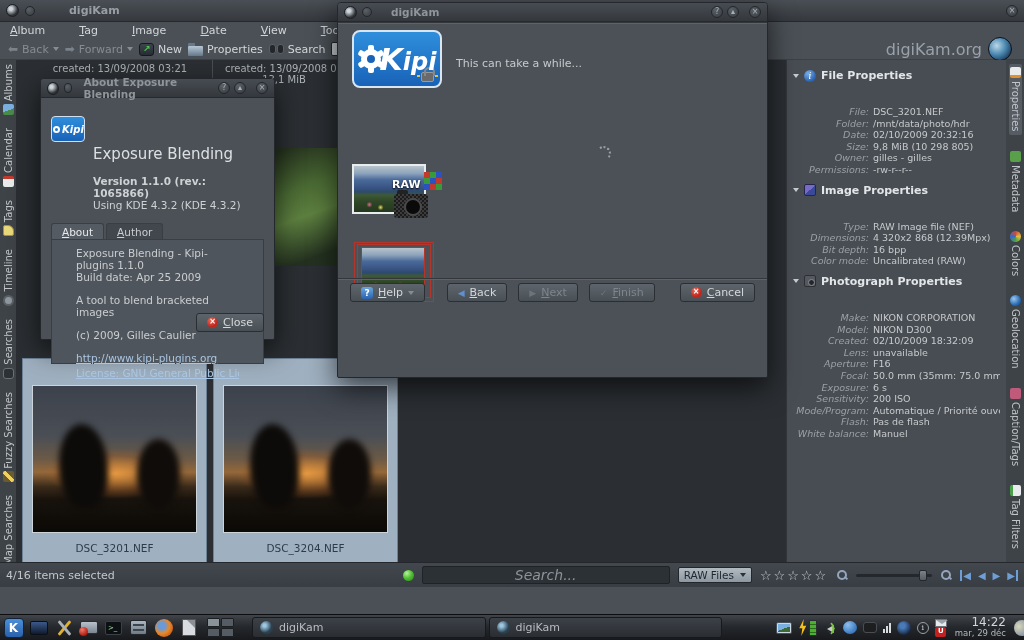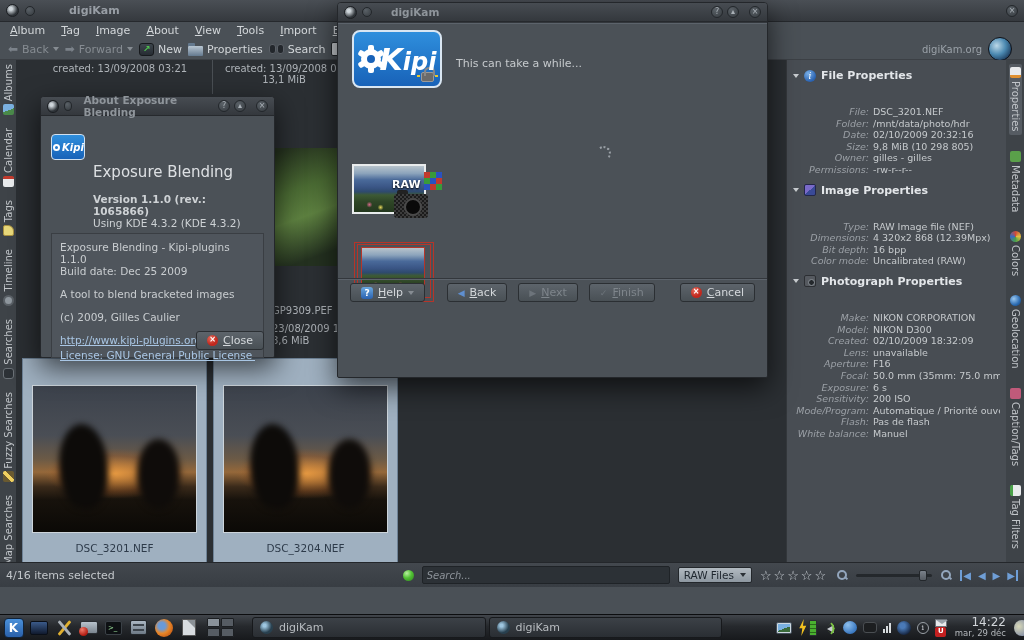--- a/index.html
+++ b/index.html
@@ -7,37 +7,37 @@
   body { font-family:"DejaVu Sans", sans-serif; font-size:11px; color:#c8ccd0; }
   .screen { position:relative; width:1024px; height:640px; background:#eab308; overflow:hidden; }
 
   
   .main-window { position:absolute; inset:0 0 26px 0; background:#4a5056; }
   .titlebar { height:22px; background:linear-gradient(180deg,#4a4f55,#35393e); display:flex; align-items:center; padding:0 6px; gap:6px; border-bottom:1px solid #26292d; }
   .appbtn { width:13px; height:13px; border-radius:50%; background:radial-gradient(circle at 35% 35%, #cfd6db 15%, #2e3338 65%); border:1px solid #1c1f23; }
   .dotbtn { width:10px; height:10px; border-radius:50%; background:radial-gradient(circle at 35% 30%, #5a6167,#353a3f); border:1px solid #23272b; }
   .tb-title { font-weight:bold; color:#989ea5; margin-left:28px; }
   .winbtn { width:12px; height:12px; border-radius:50%; background:radial-gradient(circle at 35% 30%, #5a6167,#353a3f); border:1px solid #23272b; color:#aab1b7; font-size:8px; line-height:10px; text-align:center; }
-  .menubar { height:17px; display:flex; align-items:center; gap:16px; padding:0 10px; color:#d2d6d9; }
+  .menubar { height:17px; display:flex; align-items:center; gap:34px; padding:0 10px; color:#d2d6d9; }
   .menu-item { cursor:default; }
   .accel { display:inline-block; }
   .accel::first-letter { text-decoration:underline; }
   .toolbar { height:21px; display:flex; align-items:center; gap:6px; padding:0 8px; color:#d2d6d9; border-bottom:1px solid #3c4045; }
   .tbtn { display:flex; align-items:center; gap:4px; }
   .tbtn.disabled { color:#868c92; }
   .caret-down { width:0; height:0; border:3px solid transparent; border-top:4px solid #868c92; margin-top:3px; }
   .arrow-glyph { font-size:12px; color:#7b828a; }
   .newicon { width:15px; height:13px; border-radius:3px; background:linear-gradient(#3a424a,#222official 8%,#242a30); background:linear-gradient(#3d454d,#262c32); border:1px solid #171a1d; color:#4fc24f; font-size:9px; line-height:11px; text-align:center; font-weight:bold; }
   .folder-icon { position:relative; width:15px; height:10px; background:linear-gradient(#b8c6d2,#64798e); border-radius:1px; margin-top:3px; }
   .folder-icon::before { content:''; position:absolute; top:-3px; left:0; width:7px; height:3px; background:#64798e; border-radius:1px 1px 0 0; }
   .binoc { display:flex; gap:1px; }
   .binoc i { width:7px; height:10px; background:#23272c; border:1px solid #5a5f66; border-radius:3px; }
   .tool-extra { width:12px; height:14px; background:#c8ccd0; border:1px solid #23272b; border-radius:2px; }
   .brand { margin-left:auto; display:flex; align-items:center; gap:6px; padding-right:4px; }
-  .brand-text { font-size:10px; color:#9aa1a8; }
+  .brand-text { font-size:16px; color:#9aa1a8; }
   .globe-logo { width:24px; height:24px; border-radius:50%; background:radial-gradient(circle at 35% 35%, #bcd8e8, #4a88b0 45%, #173050 85%); border:1px solid #10131a; }
 
   .main-body { position:absolute; top:60px; bottom:27px; left:0; right:0; }
   .left-tabs { position:absolute; left:0; top:0; bottom:0; width:16px; background:#3e4348; display:flex; flex-direction:column; align-items:center; padding-top:4px; gap:13px; }
   .vtab-l { display:flex; flex-direction:column; align-items:center; gap:3px; color:#c2c6ca; font-size:10px; }
   .vtab-l span { writing-mode:vertical-rl; transform:rotate(180deg); }
   .right-tabs { position:absolute; right:0; top:0; bottom:0; width:18px; background:#3e4348; display:flex; flex-direction:column; align-items:center; padding-top:4px; gap:13px; }
   .vtab-r { display:flex; flex-direction:column; align-items:center; gap:3px; color:#c2c6ca; font-size:10px; padding:3px 1px; border-radius:2px; }
   .vtab-r span { writing-mode:vertical-rl; }
   .vtab-r.active { background:#565c63; }
@@ -87,21 +87,21 @@
   .hic-photo::after { content:''; position:absolute; left:3px; top:3px; width:5px; height:5px; border-radius:50%; background:#24282c; border:1px solid #8a9096; }
   .prop-rows { margin-bottom:8px;margin-top:24px; }
   .prop-row { display:flex; gap:4px; line-height:11.6px; white-space:nowrap; }
   .prop-label { width:76px; flex:0 0 76px; text-align:right; font-style:italic; color:#9ba0a6; font-size:9.5px; }
   .prop-value { color:#c6cacd; font-size:9.5px; overflow:hidden; }
   .panel-scroll { position:absolute; left:3px; bottom:4px; color:#b8bcc0; font-size:8px; line-height:7px; text-align:center; }
 
   .statusbar { position:absolute; left:0; right:0; bottom:27px; height:25px; background:linear-gradient(#43484e,#383d43); border-top:1px solid #24272b; display:flex; align-items:center; padding:0 6px; gap:8px; }
   .sel-text { color:#c3c7cb; }
   .led { width:11px; height:11px; border-radius:50%; background:radial-gradient(circle at 35% 30%, #b9f0a0, #52c234 45%, #2d7d1e); margin-left:auto; }
-  .search-input { width:248px; height:15px; background:#2c3136; border:1px solid #1f2327; border-radius:2px; color:#c8ccd0; font-size:10px; padding:8px 4px; font-family:"DejaVu Sans",sans-serif; }
+  .search-input { width:248px; height:15px; background:#2c3136; border:1px solid #1f2327; border-radius:2px; color:#c8ccd0; font-size:14px; padding:8px 4px; font-family:"DejaVu Sans",sans-serif;text-align:center; }
   .search-input::placeholder { color:#8d939a; font-style:italic; }
   .filter-box { display:flex; align-items:center; gap:6px; background:linear-gradient(#b2bac1,#8e98a1); color:#1e262e; border:1px solid #23272b; border-radius:2px; padding:1px 5px; font-size:10.5px; }
   .filter-box .caret-down { border-top-color:#2a3036; }
   .stars { font-size:13px; letter-spacing:2px; color:#c6ccd2; line-height:13px; }
   .mag { position:relative; width:12px; height:12px; }
   .mag::before { content:''; position:absolute; left:1px; top:1px; width:6px; height:6px; border:2px solid #93a6bd; border-radius:50%; }
   .mag::after { content:''; position:absolute; left:8px; top:8px; width:4px; height:2px; background:#93a6bd; transform:rotate(45deg); }
   .slider-track { width:76px; height:3px; background:#24282c; border-radius:2px; position:relative; }
   .slider-handle { position:absolute; right:5px; top:-4px; width:8px; height:11px; background:linear-gradient(#7a818a,#565c63); border:1px solid #23272b; border-radius:2px; }
   .nav-arrows { display:flex; align-items:center; gap:7px; color:#6f9ed6; font-size:10px; }
@@ -114,33 +114,33 @@
   .dlg-title { font-weight:bold; color:#8f959b; font-size:10.5px; margin-left:14px; }
   .dlg-btns { margin-left:auto; display:flex; gap:4px; align-items:center; }
   .groove { border-top:1px solid #33373c; border-bottom:1px solid #5c636b; height:2px; }
   .kbtn { display:inline-flex; align-items:center; gap:5px; background:linear-gradient(#5d646b,#495055); border:1px solid #2b2f33; border-radius:3px; padding:2px 10px; color:#d4d8db; font-size:11px; }
   .kbtn.disabled { color:#7e858b; }
   .cancel-ic, .close-ic { width:11px; height:11px; border-radius:50%; background:radial-gradient(circle at 35% 30%, #e86a5a, #c0281e 60%); color:#fff; font-size:8px; line-height:10px; text-align:center; font-weight:bold; }
   .back-ic { color:#5f8fd0; font-size:9px; }
   .next-ic, .finish-ic { color:#6d747b; font-size:9px; }
 
   
-  .about-dlg { left:40px; top:96px; width:235px; height:262px; }
+  .about-dlg { left:40px; top:78px; width:235px; height:262px; }
   .about-head { display:flex; gap:8px; padding:8px 10px 4px; }
   .kipi-logo-sm { flex:0 0 34px; width:34px; height:26px; margin-top:10px; border-radius:4px; background:linear-gradient(180deg,#2f8fdd,#1862b8); border:1px solid #cfe0f0; display:flex; align-items:center; justify-content:center; gap:1px; color:#fff; }
   .kipi-sm-text { font-weight:bold; font-size:10px; font-style:italic; }
   .gear-s { position:relative; width:9px; height:9px; flex:0 0 9px; }
   .gear-s::before { content:''; position:absolute; inset:1px; border:2px solid #fff; border-radius:50%; }
   .about-name { font-size:15px; color:#dde0e3;margin-top:39px; }
   .about-ver { font-size:10.5px; font-weight:bold; color:#ced2d5; margin-top:12px; }
   .about-kde { font-size:10.5px; color:#ced2d5; }
   .tabs-row { display:flex; padding:0 10px; margin-top:8px; }
   .tab { padding:2px 10px 1px; font-size:10.5px; color:#c9cdd0; border:1px solid #3a3e43; border-bottom:none; border-radius:3px 3px 0 0; background:#42474d; margin-right:2px; }
   .tab.active { background:#555b62; color:#e6e9eb; }
-  .about-frame { margin:0 10px; border:1px solid #3a3e43; background:#4f555c; padding:7px 8px; height:125px; font-size:10.5px; color:#c9cdd0; }
+  .about-frame { margin:0 10px; border:1px solid #3a3e43; background:#4f555c; padding:7px 24px; height:125px; font-size:10.5px; color:#c9cdd0; }
   .about-frame .spacer { height:11px; }
   .link { color:#a9c6e4; text-decoration:underline; display:block; white-space:nowrap; overflow:hidden; }
   .about-foot { position:absolute; right:10px; bottom:7px; }
 
   
   .wizard-dlg { left:337px; top:2px; width:431px; height:376px; }
   .wiz-heading { font-weight:bold; font-size:12px; color:#e4e7ea; padding:11px 18px 9px; }
   .wiz-content { position:relative; height:288px; }
   .kipi-logo { position:absolute; left:14px; top:6px; width:90px; height:58px; border-radius:8px; background:linear-gradient(180deg,#2f8fdd,#1862b8); border:2px solid #d9e6f2; display:flex; align-items:center; justify-content:center; color:#fff; overflow:visible; }
   .gear-b { position:relative; width:26px; height:26px; flex:0 0 26px; margin-right:-4px; }
@@ -238,21 +238,21 @@
       <span class="tb-title">digiKam</span>
       <span class="dlg-btns">
           <span class="winbtn">×</span>
         </span>
     </div>
     <div class="menubar">
 
     <span class="menu-item accel">Album</span>
         <span class="menu-item accel">Tag</span>
         <span class="menu-item accel">Image</span>
-        <span class="menu-item accel">About</span>
+        <span class="menu-item accel">Date</span>
         <span class="menu-item accel">View</span>
         <span class="menu-item accel">Tools</span>
         <span class="menu-item accel">Import</span>
         <span class="menu-item accel">Export</span>
         <span class="menu-item accel">Settings</span>
       </div>
     <div class="toolbar">
       <span class="tbtn disabled">
         <span class="arrow-glyph">⬅</span>
         <span>Back</span>
@@ -320,25 +320,20 @@
 
       <div class="content">
         <div class="bg-caption" style="left:14px; top:3px; width:180px;">created: 13/09/2008 03:21</div>
         <div class="col-div" style="left:196px; top:0; height:34px;"></div>
         <div class="bg-caption" style="left:204px; top:3px; width:128px;">
           <div>created: 13/09/2008 03</div>
           <div>13,1 MiB</div>
         </div>
         <div class="bg-thumb photo-dark" style="left:200px; top:88px; width:50px; height:118px;"></div>
         <div class="bg-thumb photo-green" style="left:252px; top:88px; width:84px; height:118px;"></div>
-        <div class="mid-cap" style="left:256px; top:245px; width:80px;">
-          <div>GP9309.PEF</div>
-          <div style="margin-top:6px;">23/08/2009 1</div>
-          <div>8,6 MiB</div>
-        </div>
 
         <div class="thumb-row">
 
             <div class="thumb-cell">
               <div class="thumb-photo photo-sunset"></div>
               <div class="thumb-name">DSC_3201.NEF</div>
               <div class="thumb-created">created: 02/10/2009 18:32</div>
               <div class="thumb-size">9,8 MiB</div>
             </div>
 
@@ -549,23 +544,27 @@
       <span class="kipi-logo-sm">
         <span class="gear-s"></span>
         <span class="kipi-sm-text">Kipi</span>
       </span>
       <span>
         <div class="about-name">Exposure Blending</div>
         <div class="about-ver">Version 1.1.0 (rev.: 1065866)</div>
         <div class="about-kde">Using KDE 4.3.2 (KDE 4.3.2)</div>
       </span>
     </div>
+    <div class="tabs-row">
+      <span class="tab active accel">About</span>
+      <span class="tab accel">Author</span>
+    </div>
     <div class="about-frame">
       <div>Exposure Blending - Kipi-plugins 1.1.0</div>
-      <div>Build date: Dec 25 2009</div>
+      <div>Build date: Apr 25 2009</div>
       <div class="spacer"></div>
       <div>A tool to blend bracketed images</div>
       <div class="spacer"></div>
       <div>(c) 2009, Gilles Caulier</div>
       <div class="spacer"></div>
       <a class="link">http://www.kipi-plugins.org</a>
       <a class="link" style="margin-top:3px;">License: GNU General Public License Version 2</a>
     </div>
     <div class="about-foot">
       <span class="kbtn">

